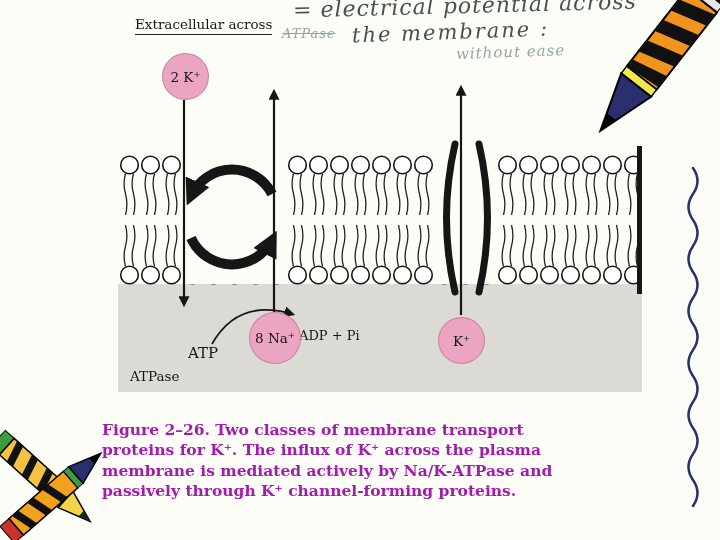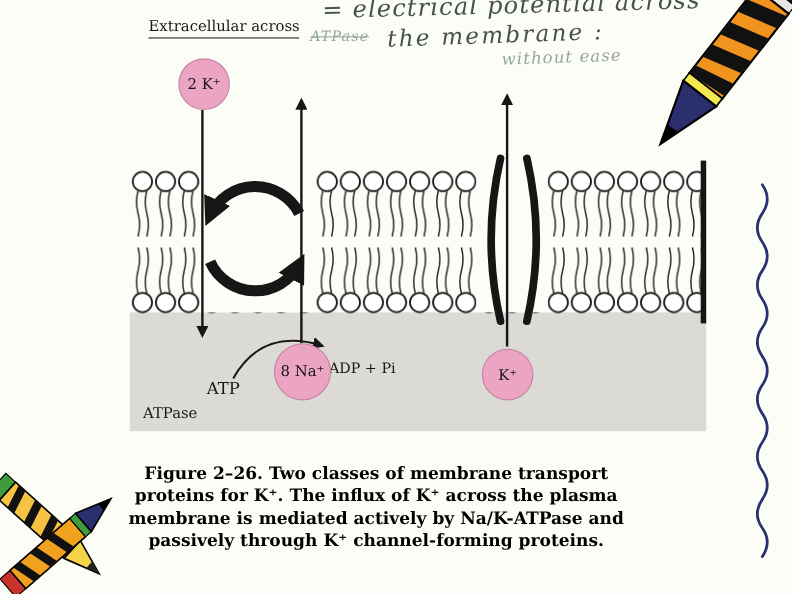--- a/index.html
+++ b/index.html
@@ -37,21 +37,21 @@
     display:flex; align-items:center; justify-content:center;
     font-size:13.5px; color:#141414;
   }
   .ion-k-top    { left:162px; top:53px;  width:45px; height:45px; }
   .ion-na       { left:249px; top:312px; width:50px; height:50px; }
   .ion-k-bottom { left:438px; top:317px; width:45px; height:45px; }
 
   
   .caption {
     position:absolute; z-index:2; left:102px; top:420px; width:480px;
-    font-size:15.5px; line-height:1.32; font-weight:bold; color:#000000;text-align:center;
+    font-size:15.5px; line-height:1.32; font-weight:bold; color:#a21caf;
   }
   .caption p { margin:0; }
 </style>
 </head>
 <body>
 
 <div class="slide">
 
   <svg id="diagram-svg" width="720" height="540" viewBox="0 0 720 540">
     <defs>

